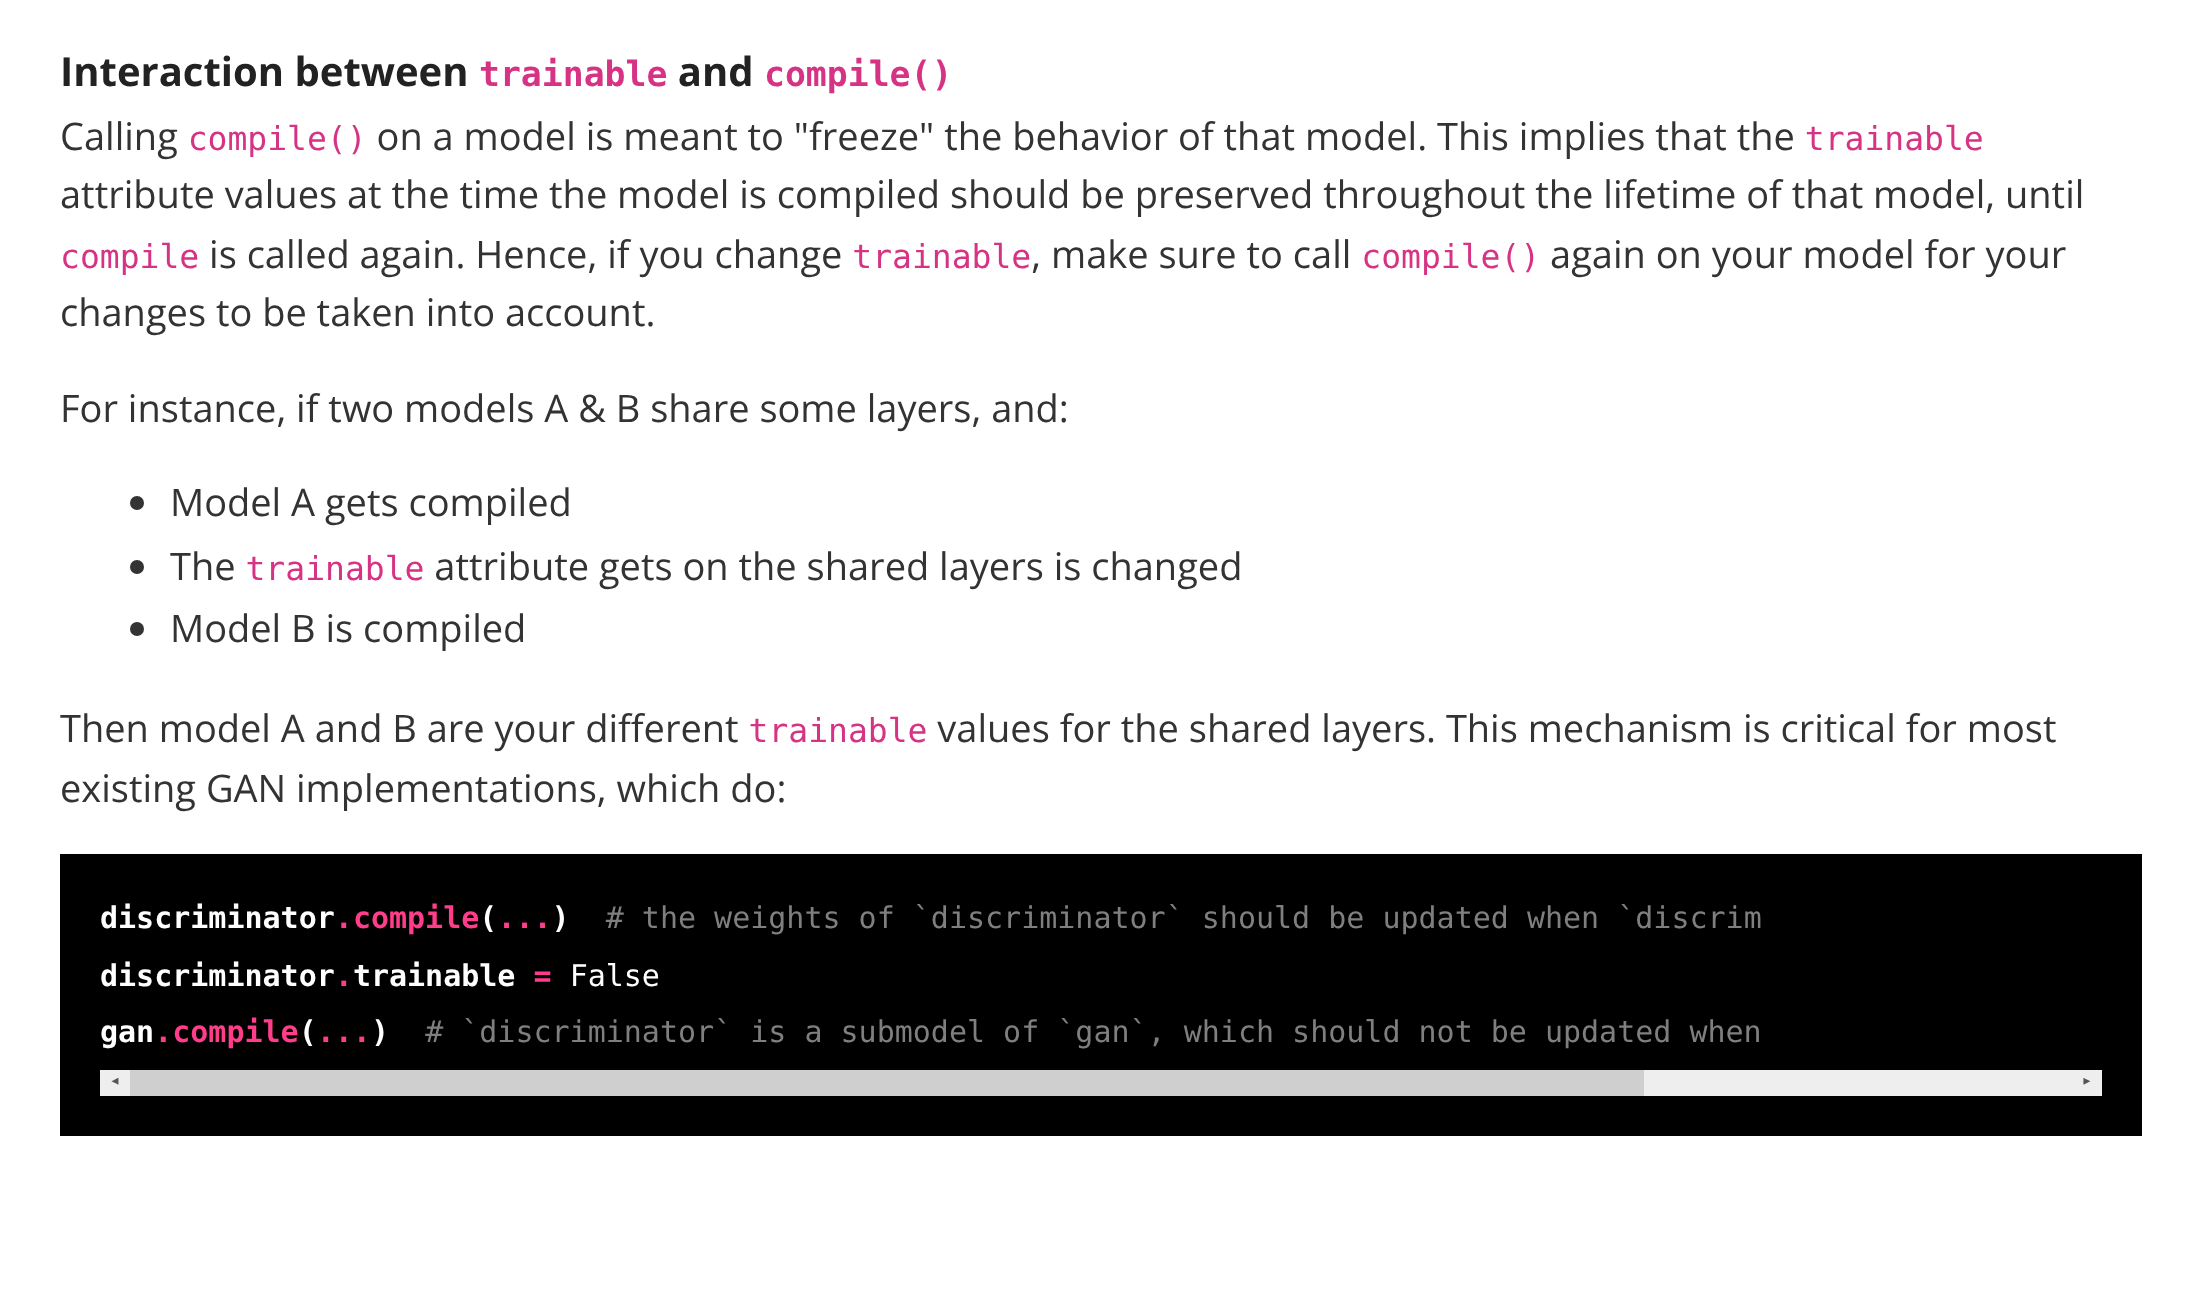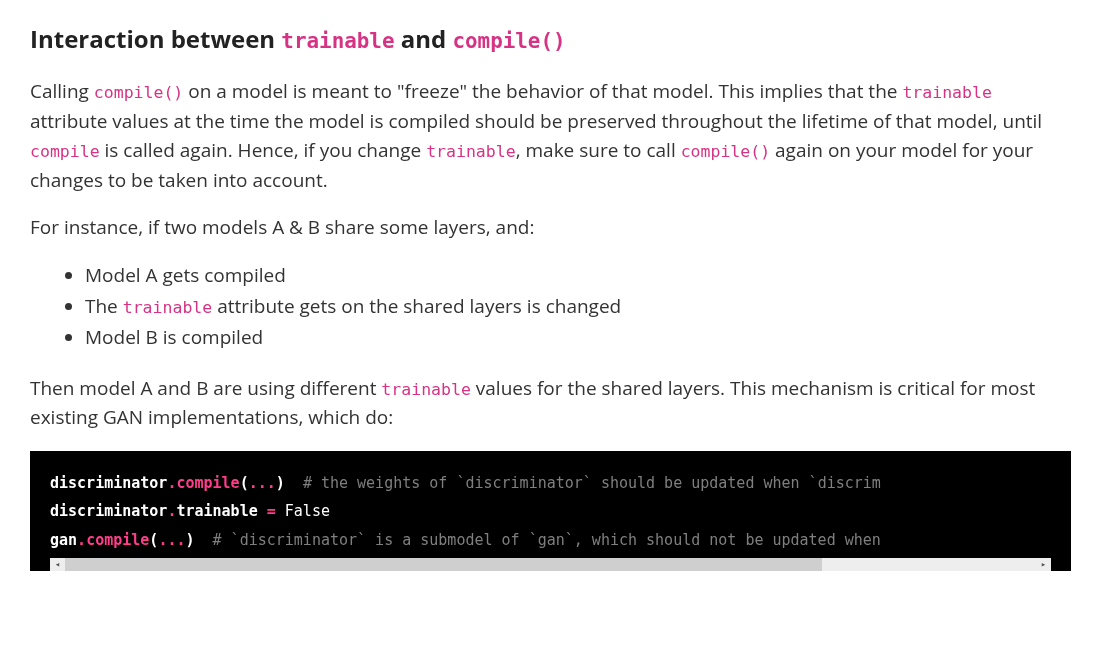--- a/index.html
+++ b/index.html
@@ -8,35 +8,35 @@
     padding: 20px 30px;
     font-family: "Open Sans", "Segoe UI", Helvetica, Arial, sans-serif;
     color: #333;
     font-size: 19px;
     line-height: 1.55;
     background: #fff;
     width: 1101px;
   }
   .heading {
     font-weight: 700;
-    font-size: 24px;
+    font-size: 20px;
     color: #222;
-    margin-bottom: 20px;
+    margin-bottom: 2px;
   }
   .code-inline {
     font-family: "Consolas", "Menlo", "Monaco", monospace;
     color: #d63384;
     font-size: 0.87em;
   }
   p { margin: 0 0 18px 0; }
   ul { margin: 0 0 21px 0; padding-left: 55px; }
   li { margin: 2px 0; }
   .codeblock {
     background: #000;
-    padding: 18px 20px 0 20px;
+    padding: 18px 20px 20px 20px;
     margin-top: 8px;
     overflow-x: auto;
     font-family: "Consolas", "Menlo", "Monaco", monospace;
     font-size: 15px;
     line-height: 1.9;
     white-space: pre;
   }
   .tok-name  { color: #fff; font-weight: 700; }
   .tok-op    { color: #ff3d8b; font-weight: 700; }
   .tok-func  { color: #ff3d8b; font-weight: 700; }
@@ -84,16 +84,16 @@
 
 <ul>
   <li>Model A gets compiled</li>
   <li>
     <span>The </span><span class="code-inline">trainable</span><span> attribute gets on the shared layers is changed</span>
   </li>
   <li>Model B is compiled</li>
 </ul>
 
 <p>
-  <span>Then model A and B are using different </span><span class="code-inline">trainable</span><span> values for the shared layers. This mechanism is critical for most existing GAN implementations, which do:</span>
+  <span>Then model A and B are your different </span><span class="code-inline">trainable</span><span> values for the shared layers. This mechanism is critical for most existing GAN implementations, which do:</span>
 </p>
 
 <div class="codeblock"><div><span class="tok-name">discriminator</span><span class="tok-op">.</span><span class="tok-func">compile</span><span class="tok-paren">(</span><span class="tok-arg">...</span><span class="tok-paren">)</span><span>  </span><span class="tok-comm"># the weights of `discriminator` should be updated when `discrim</span></div><div><span class="tok-name">discriminator</span><span class="tok-op">.</span><span class="tok-name">trainable</span><span> </span><span class="tok-op">=</span><span> </span><span class="tok-kw">False</span></div><div><span class="tok-name">gan</span><span class="tok-op">.</span><span class="tok-func">compile</span><span class="tok-paren">(</span><span class="tok-arg">...</span><span class="tok-paren">)</span><span>  </span><span class="tok-comm"># `discriminator` is a submodel of `gan`, which should not be updated when</span></div><div class="scrollbar"><div class="arrow">◂</div><div class="track"><div class="thumb"></div></div><div class="arrow">▸</div></div></div>
 
 </body></html>

